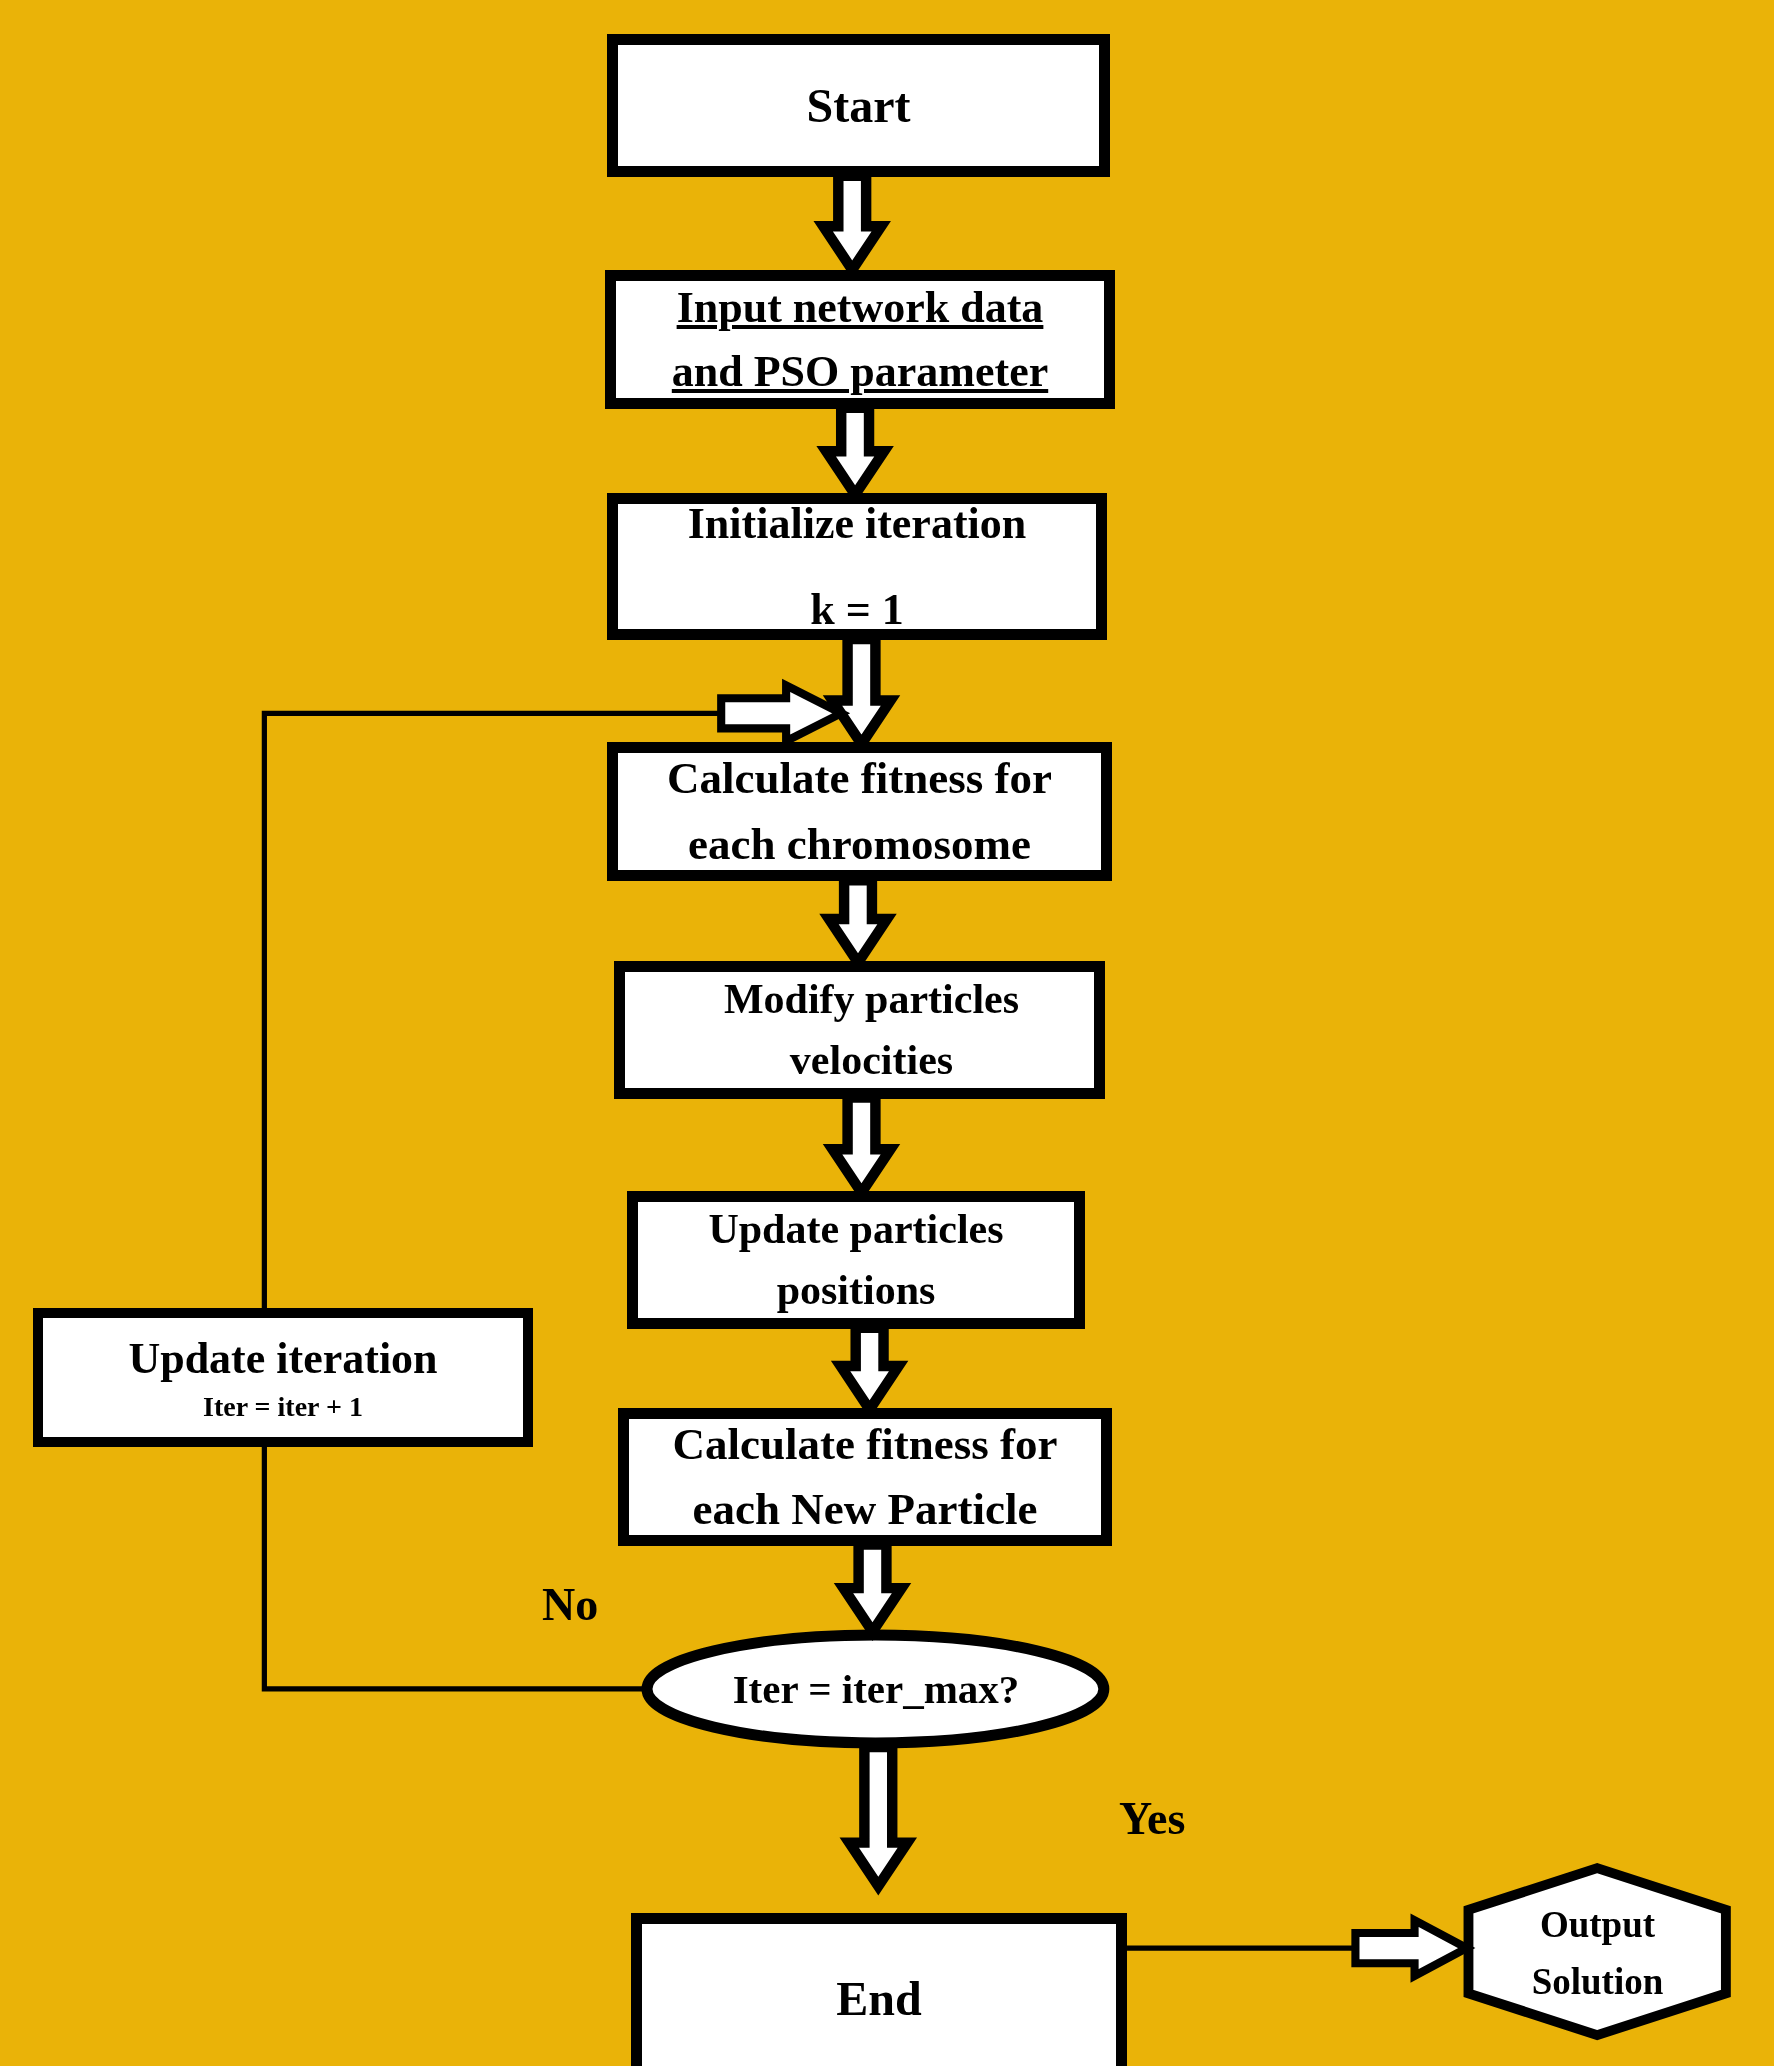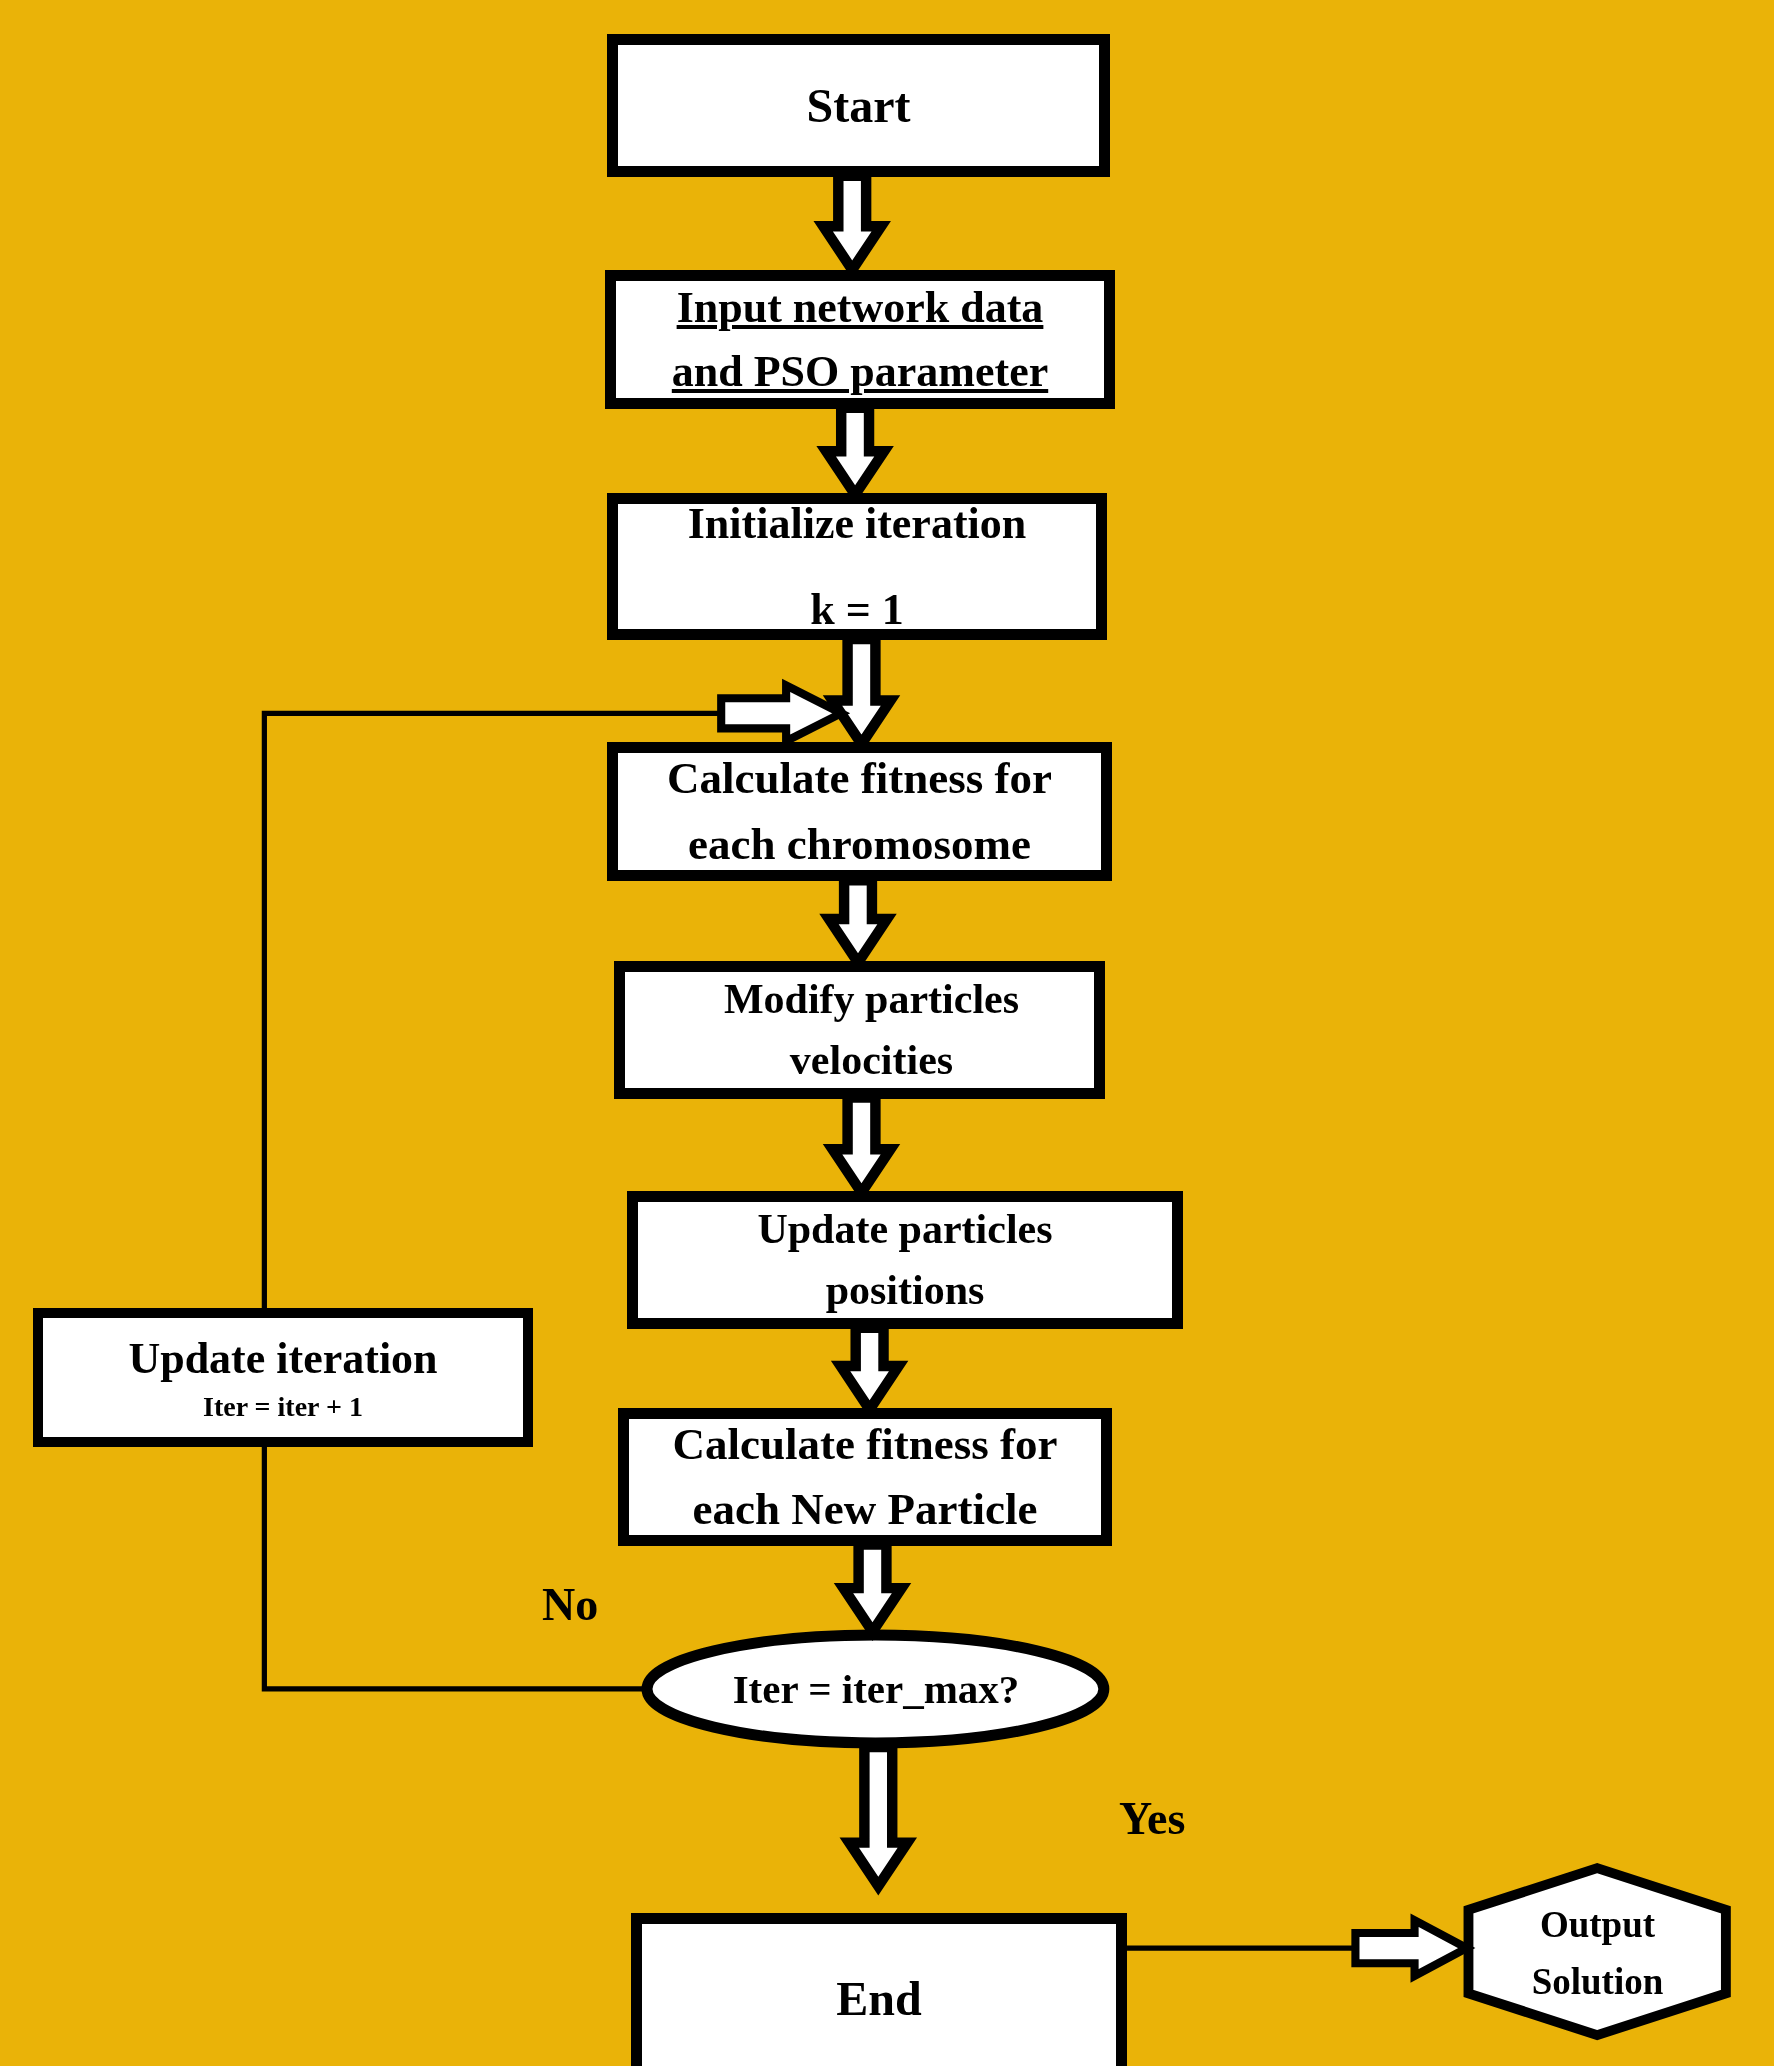--- a/index.html
+++ b/index.html
@@ -89,21 +89,21 @@
   <div class="box" style="left:607px; top:742px; width:505px; height:139px; font-size:45px; line-height:1.45;">
     <div>Calculate fitness for</div>
     <div>each chromosome</div>
   </div>
 
   <div class="box" style="left:614px; top:961px; width:491px; height:138px; font-size:42px; line-height:1.45;padding-left:24px;">
     <div>Modify particles</div>
     <div>velocities</div>
   </div>
 
-  <div class="box" style="left:627px; top:1191px; width:556px; height:138px; font-size:42px; line-height:1.45;">
+  <div class="box" style="left:627px; top:1191px; width:458px; height:138px; font-size:42px; line-height:1.45;">
     <div>Update particles</div>
     <div>positions</div>
   </div>
 
   <div class="box" style="left:618px; top:1408px; width:494px; height:138px; font-size:45px; line-height:1.45;">
     <div>Calculate fitness for</div>
     <div>each New  Particle</div>
   </div>
 
   <div class="box" style="left:33px; top:1308px; width:500px; height:139px; font-size:44px; line-height:1.35; border-width:10.4px;">

